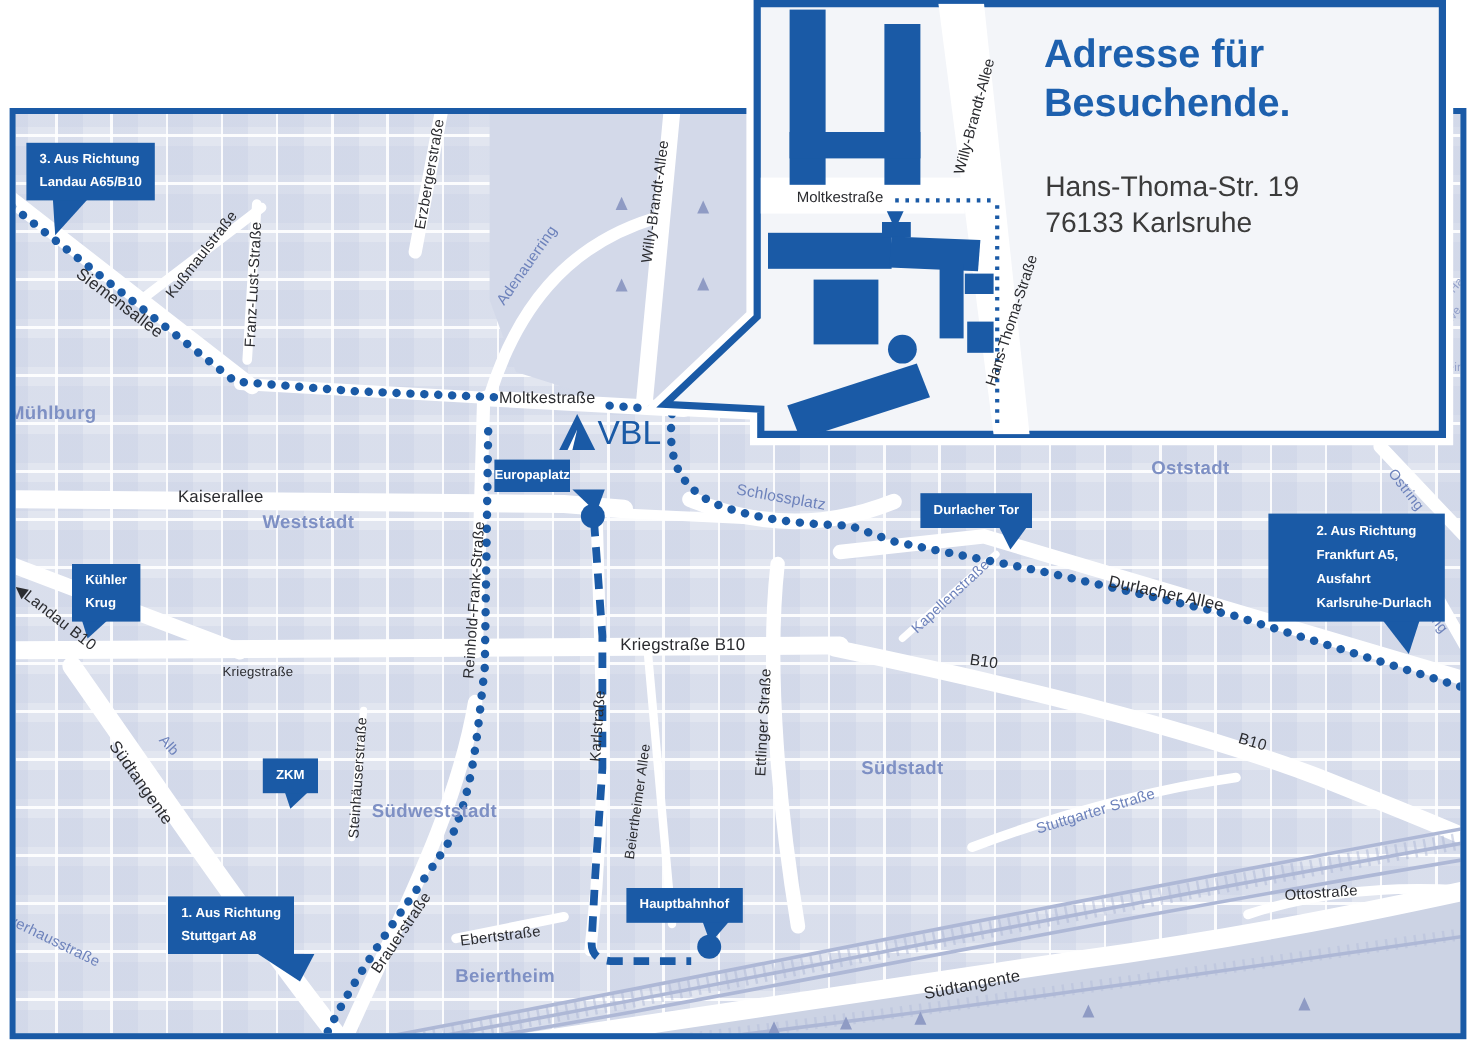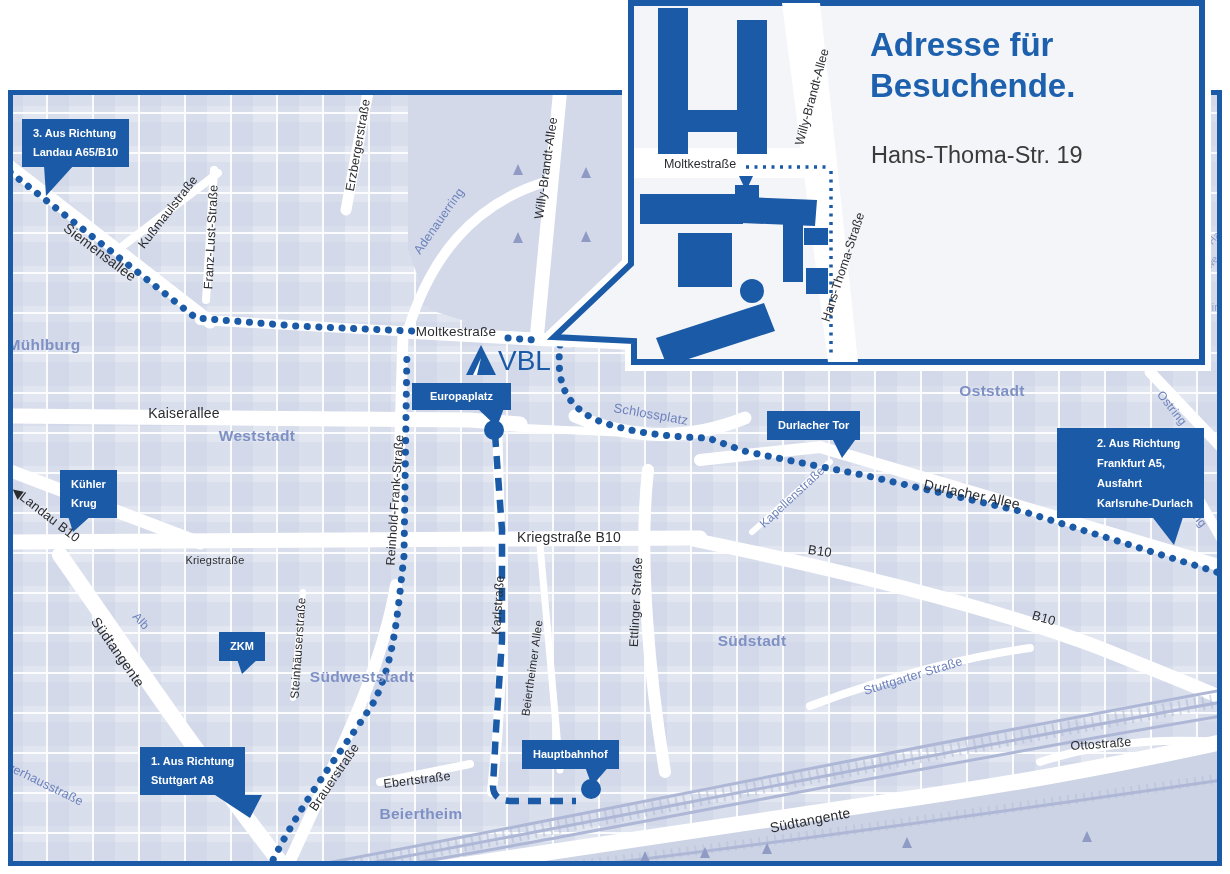--- a/index.html
+++ b/index.html
@@ -185,21 +185,21 @@
         <span>Ausfahrt</span>
         <span>Karlsruhe-Durlach</span>
       </div>
       <div class="co" style="left:140px;top:747px">
         <span>1. Aus Richtung</span>
         <span>Stuttgart A8</span>
       </div>
       <div class="co" style="left:767px;top:411px">
         <span>Durlacher Tor</span>
       </div>
-      <div class="co" style="left:412px;top:383px;padding:4px 18px">
+      <div class="co" style="left:412px;top:383px;padding:4px 0">
         <span>Europaplatz</span>
       </div>
       <div class="co" style="left:60px;top:470px">
         <span>Kühler</span>
         <span>Krug</span>
       </div>
       <div class="co" style="left:219px;top:632px">
         <span>ZKM</span>
       </div>
       <div class="co" style="left:522px;top:740px">
@@ -248,19 +248,20 @@
     </g>
   </svg>
 
   <div class="inset-content">
     <div class="inset-title">
       <div>Adresse für</div>
       <div>Besuchende.</div>
     </div>
     <div class="inset-addr">
       <div>Hans-Thoma-Str. 19</div>
+      <div>76133 Karlsruhe</div>
     </div>
     <div class="il" style="left:700px;top:164px">Moltkestraße</div>
     <div class="il" style="left:812px;top:97px;--r:-75deg">Willy-Brandt-Allee</div>
     <div class="il" style="left:843px;top:267px;--r:-72deg">Hans-Thoma-Straße</div>
   </div>
 
 </div>
 
 </body></html>

